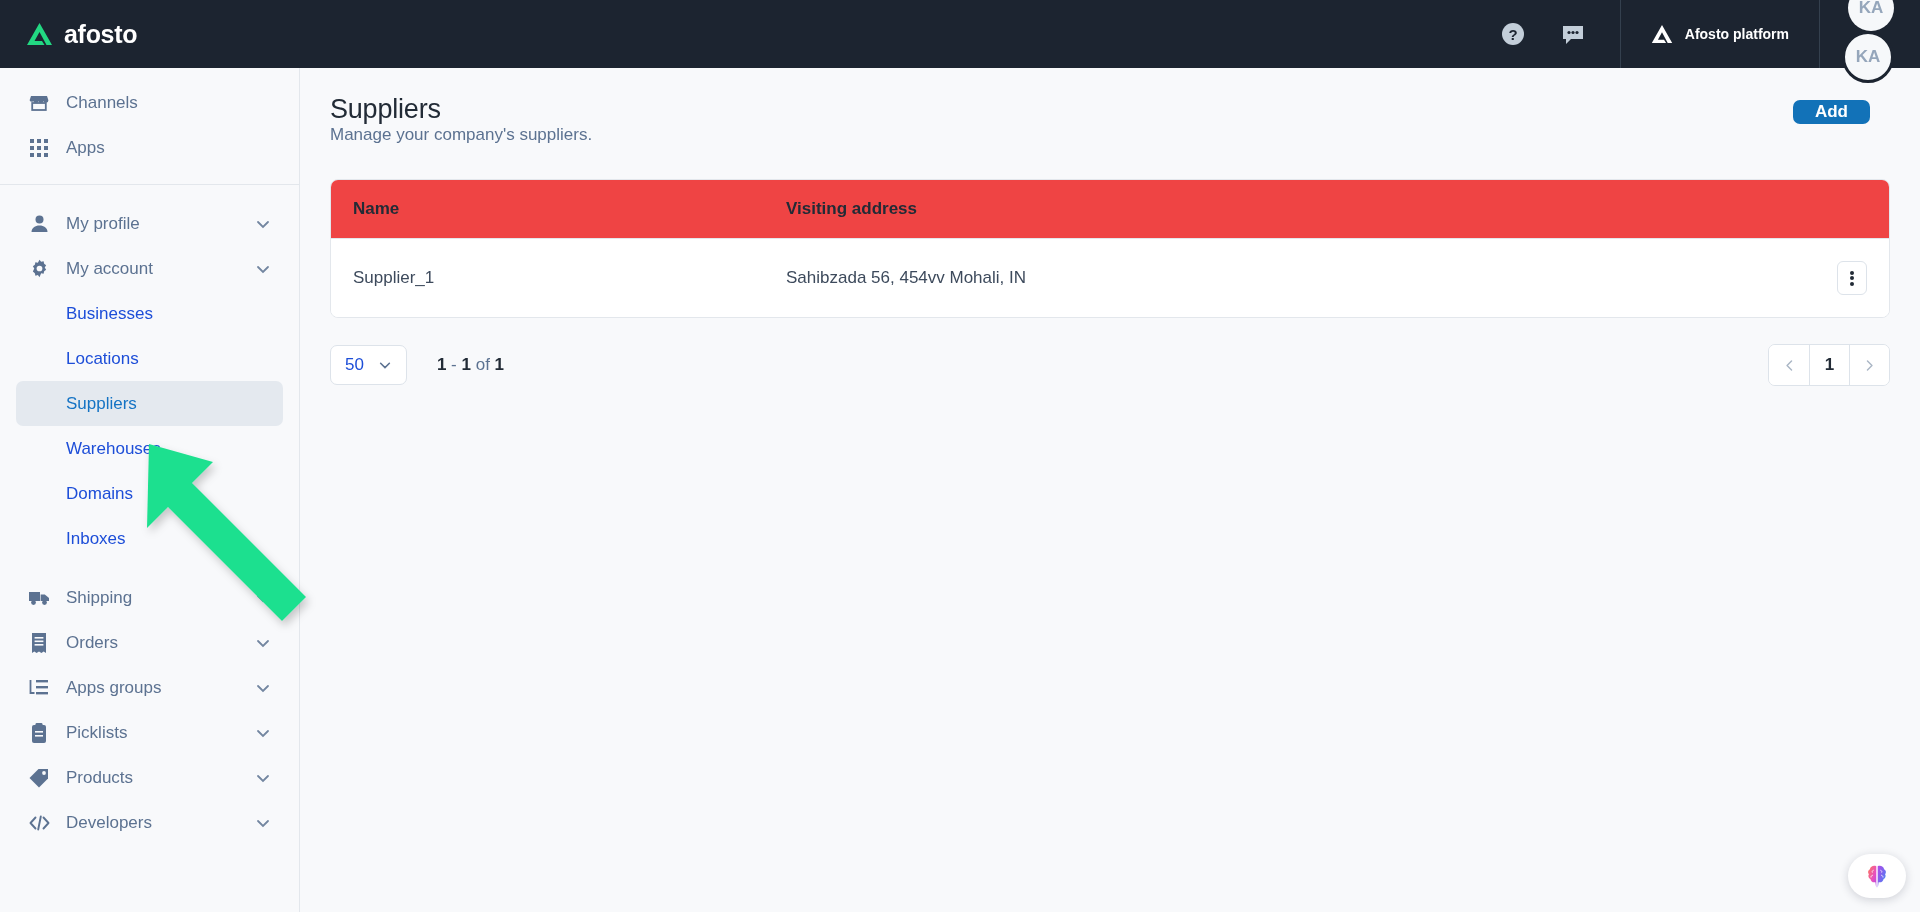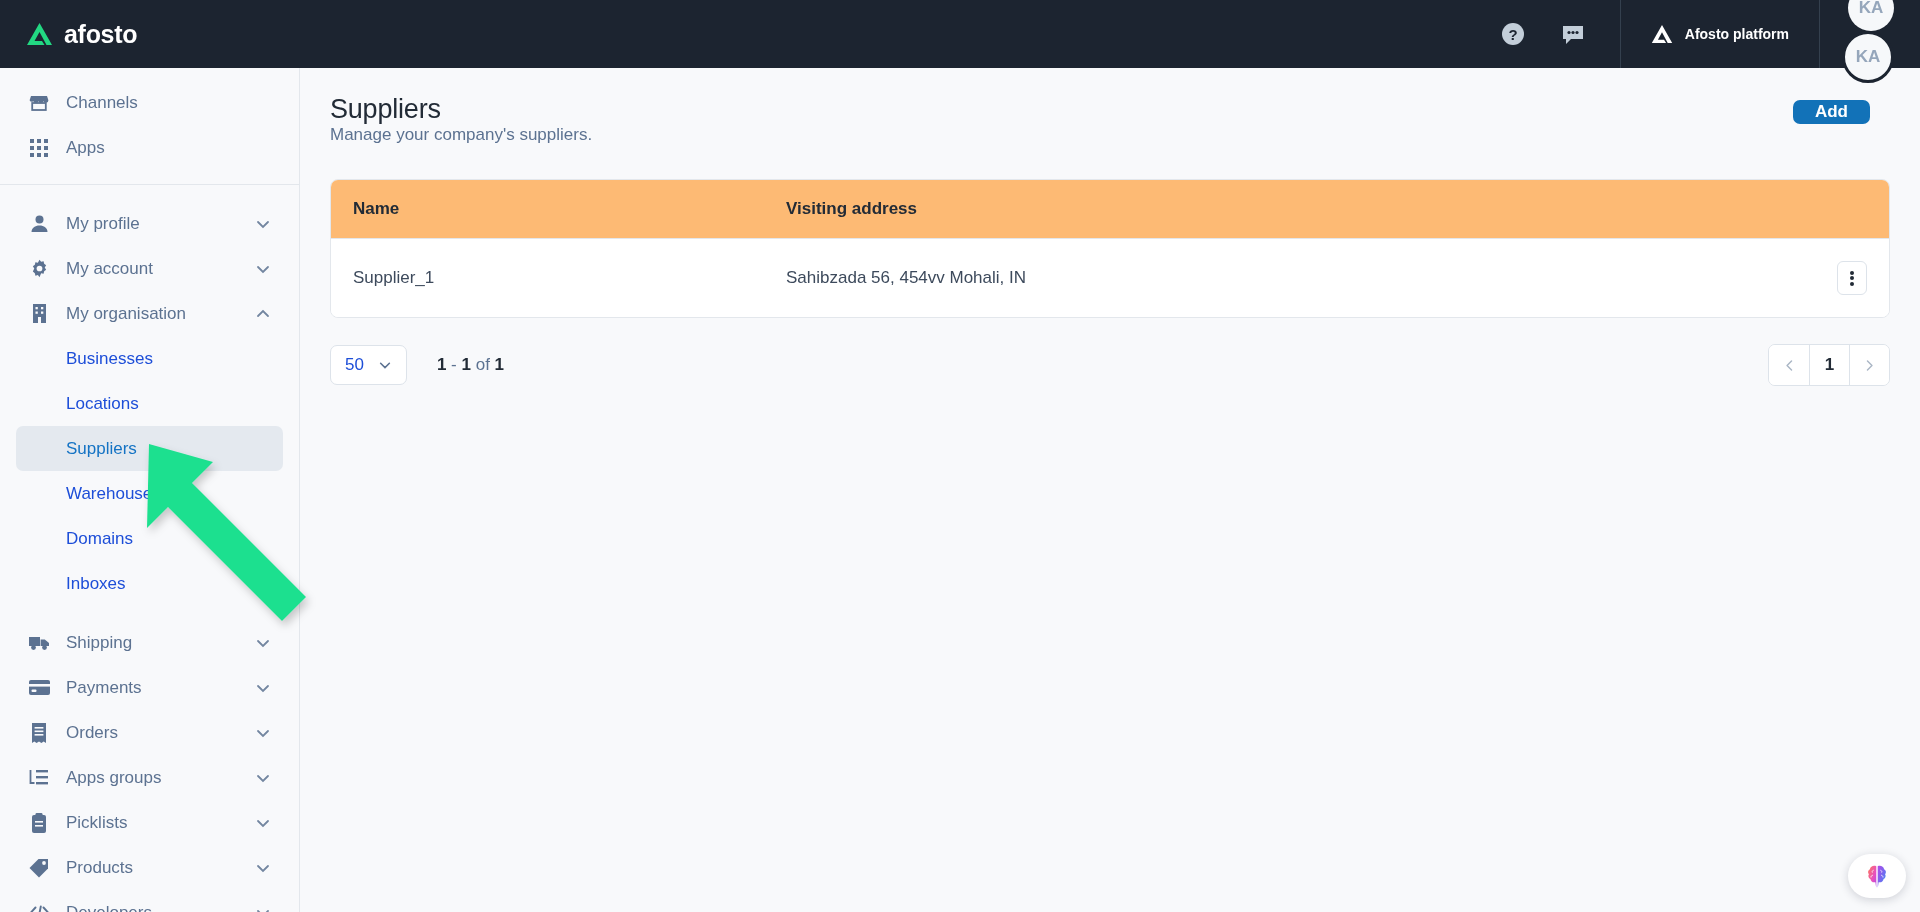--- a/index.html
+++ b/index.html
@@ -133,21 +133,21 @@
 
   .card {
     margin: 34px 30px 0 30px;
     background: #ffffff;
     border: 1px solid #e3e7ec;
     border-radius: 8px;
     overflow: hidden;
   }
   table { width: 100%; border-collapse: collapse; }
   thead th {
-    background: #fdba74;
+    background: #ef4444;
     text-align: left;
     font-size: 17px; color: #222b36; font-weight: bold;
     padding: 19px 0 19px 0;
     border-bottom: 1px solid #e3e7ec;
   }
   tbody td {
     font-size: 17px; color: #3d4a5c;
     padding: 22px 0;
     background: #ffffff;
   }
@@ -309,38 +309,20 @@
             <path d="M10 0.8l1.7 2.1 2.6-.6.6 2.6 2.1 1.7-1.5 2.3 1.5 2.3-2.1 1.7-.6 2.6-2.6-.6L10 19.2l-1.7-2.3-2.6.6-.6-2.6-2.1-1.7L4.5 10 3 7.7l2.1-1.7.6-2.6 2.6.6z" fill="#5c7291"></path>
             <circle cx="10" cy="10" r="3" fill="#f8f9fb"></circle>
           </svg>
       </span>
       <span class="txt">My account</span>
       <svg class="chev" viewBox="0 0 16 16">
           <path d="M3 6l5 5 5-5" fill="none" stroke="#5c7291" stroke-width="1.8" stroke-linecap="round"></path>
         </svg>
     </div>
 
-    <div class="nav-item">
-      <span class="ico">
-        <svg width="17" height="19" viewBox="0 0 17 19">
-            <rect x="2" y="0" width="13" height="19" fill="#5c7291"></rect>
-            <g fill="#f8f9fb">
-              <rect x="4.5" y="3" width="2.3" height="2.3"></rect>
-              <rect x="10" y="3" width="2.3" height="2.3"></rect>
-              <rect x="4.5" y="7.5" width="2.3" height="2.3"></rect>
-              <rect x="10" y="7.5" width="2.3" height="2.3"></rect>
-              <rect x="7" y="13" width="3" height="6"></rect>
-            </g>
-          </svg>
-      </span>
-      <span class="txt">My organisation</span>
-      <svg class="chev" viewBox="0 0 16 16">
-          <path d="M3 10l5-5 5 5" fill="none" stroke="#5c7291" stroke-width="1.8" stroke-linecap="round"></path>
-        </svg>
-    </div>
 
     <div class="sub-item">
       <span>Businesses</span>
     </div>
     <div class="sub-item">
       <span>Locations</span>
     </div>
     <div class="sub-item active">
       <span>Suppliers</span>
     </div>
@@ -362,33 +344,20 @@
             <circle cx="4.5" cy="12.6" r="2.4" fill="#5c7291"></circle>
             <circle cx="15.5" cy="12.6" r="2.4" fill="#5c7291"></circle>
           </svg>
       </span>
       <span class="txt">Shipping</span>
       <svg class="chev" viewBox="0 0 16 16">
           <path d="M3 6l5 5 5-5" fill="none" stroke="#5c7291" stroke-width="1.8" stroke-linecap="round"></path>
         </svg>
     </div>
 
-    <div class="nav-item">
-      <span class="ico">
-        <svg width="21" height="15" viewBox="0 0 21 15">
-            <rect x="0" y="0" width="21" height="15" rx="2" fill="#5c7291"></rect>
-            <rect x="0" y="4" width="21" height="2.6" fill="#f8f9fb"></rect>
-            <rect x="2.5" y="9.5" width="5" height="2.4" rx="1" fill="#f8f9fb"></rect>
-          </svg>
-      </span>
-      <span class="txt">Payments</span>
-      <svg class="chev" viewBox="0 0 16 16">
-          <path d="M3 6l5 5 5-5" fill="none" stroke="#5c7291" stroke-width="1.8" stroke-linecap="round"></path>
-        </svg>
-    </div>
 
     <div class="nav-item">
       <span class="ico">
         <svg width="16" height="20" viewBox="0 0 16 20">
             <path d="M1 0h14v20l-2.3-1.5L10.4 20 8 18.5 5.6 20 3.3 18.5 1 20z" fill="#5c7291"></path>
             <g fill="#f8f9fb">
               <rect x="3.6" y="4" width="8.8" height="1.6"></rect>
               <rect x="3.6" y="7.5" width="8.8" height="1.6"></rect>
               <rect x="3.6" y="11" width="8.8" height="1.6"></rect>
             </g>

